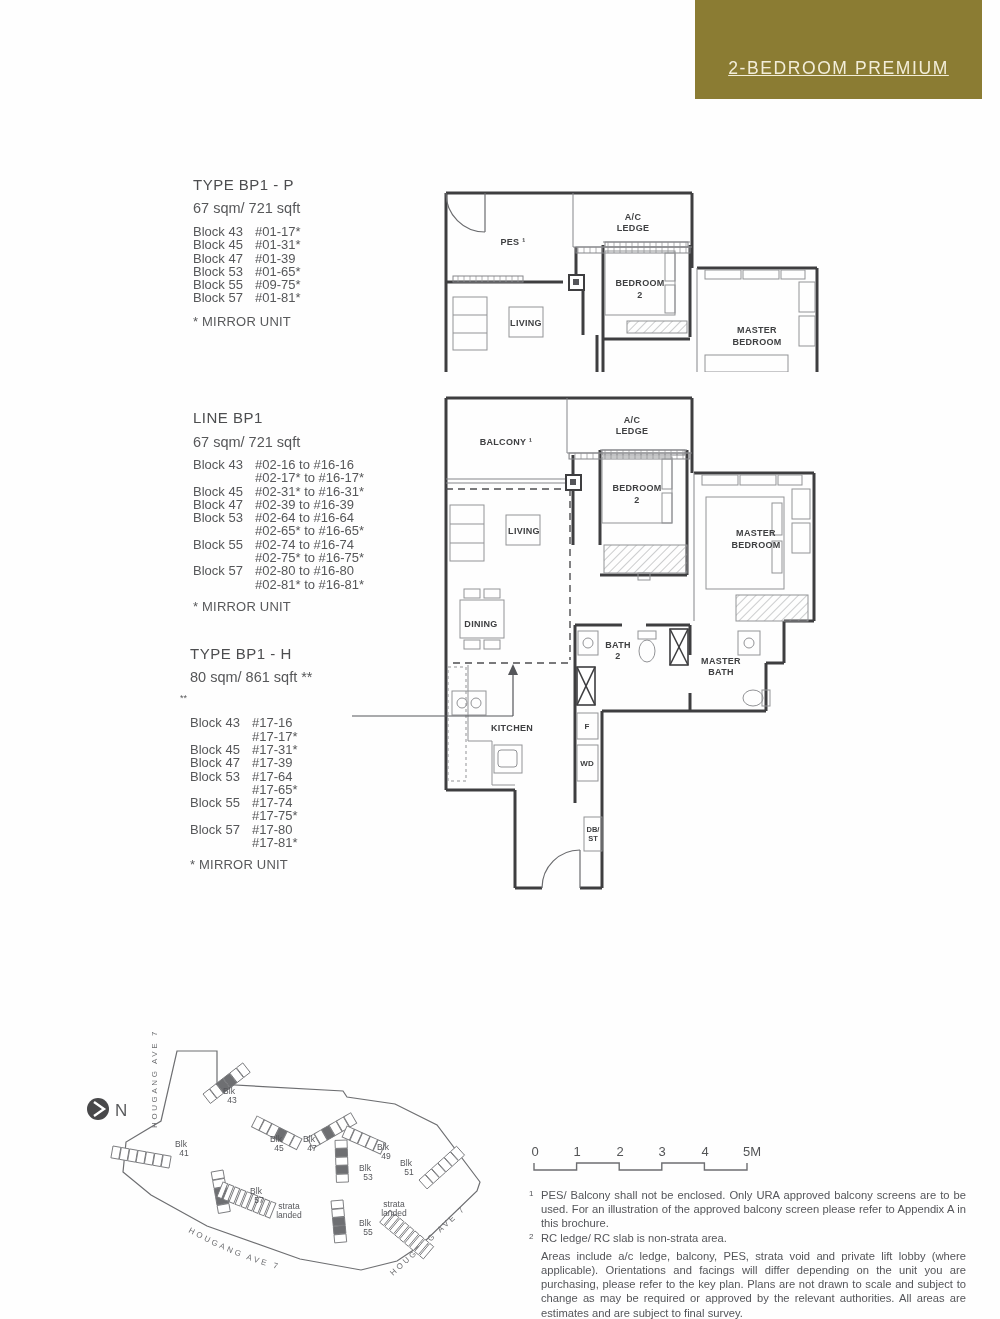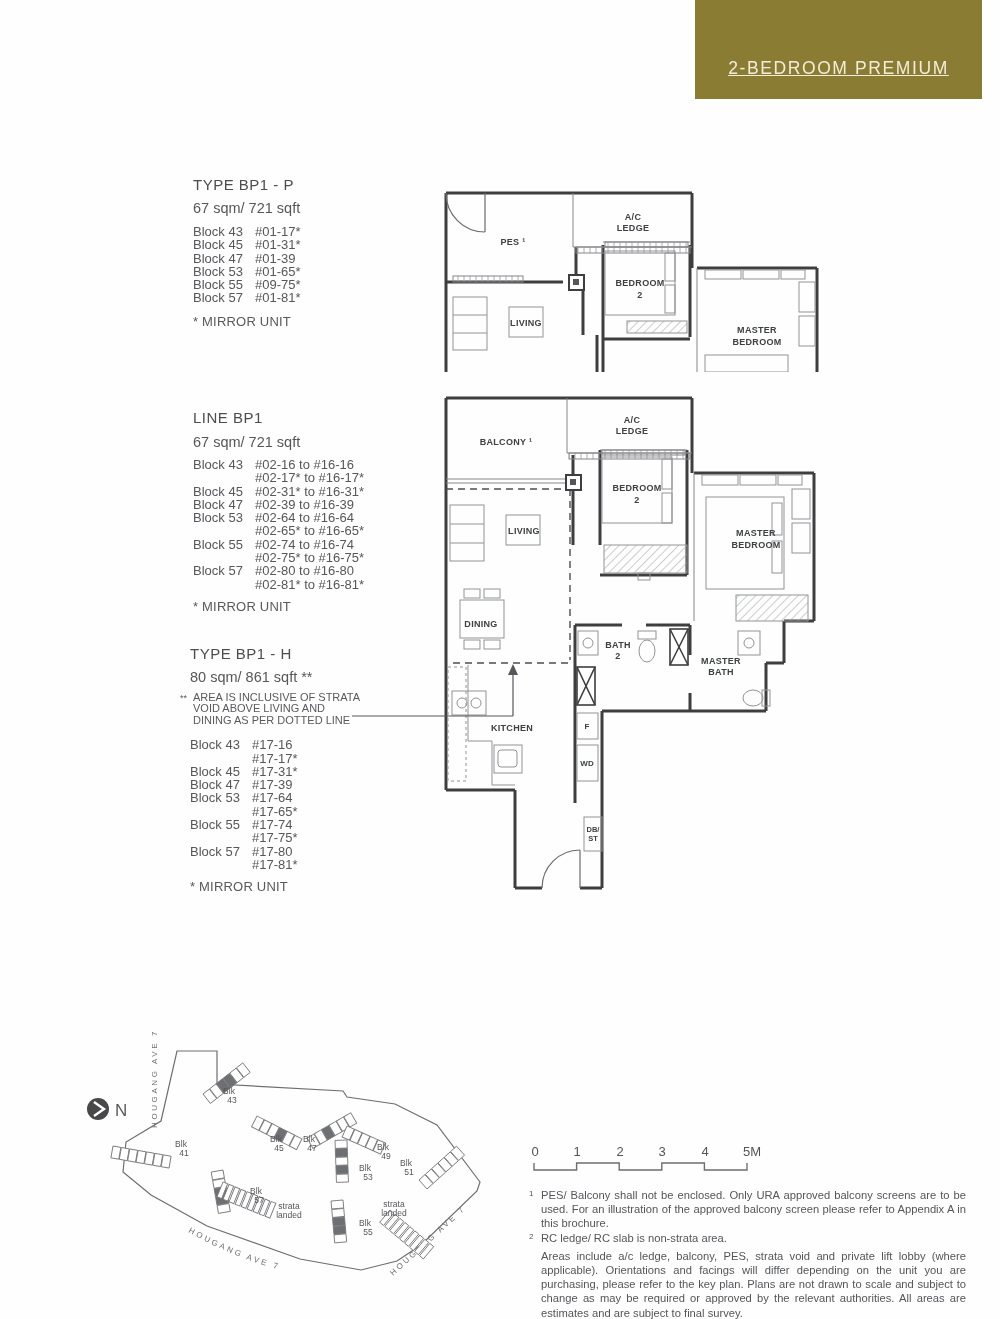--- a/index.html
+++ b/index.html
@@ -108,21 +108,20 @@
         <div class="cell">#02-81* to #16-81*</div>
       </div>
     <div class="mirror" style="margin-top:8px;">* MIRROR UNIT</div>
   </div>
 
   <div class="abs" style="left:180px;top:645px;width:220px;">
     <div class="type-title" style="padding-left:10px;">TYPE BP1 - H</div>
     <div class="type-area" style="margin-top:7px;padding-left:10px;">80 sqm/ 861 sqft **</div>
     <div class="area-note" style="margin-top:7px;">
       <span class="mk">**</span>
-      <span class="tx">AREA IS INCLUSIVE OF STRATA VOID ABOVE LIVING AND DINING AS PER DOTTED LINE</span>
     </div>
     <div class="unit-rows" style="margin-top:12px;padding-left:10px;grid-template-columns:62px auto;">
 
         <div class="cell">Block 43</div>
         <div class="cell">#17-16</div>
 
         <div class="cell"></div>
         <div class="cell">#17-17*</div>
 
         <div class="cell">Block 45</div>

